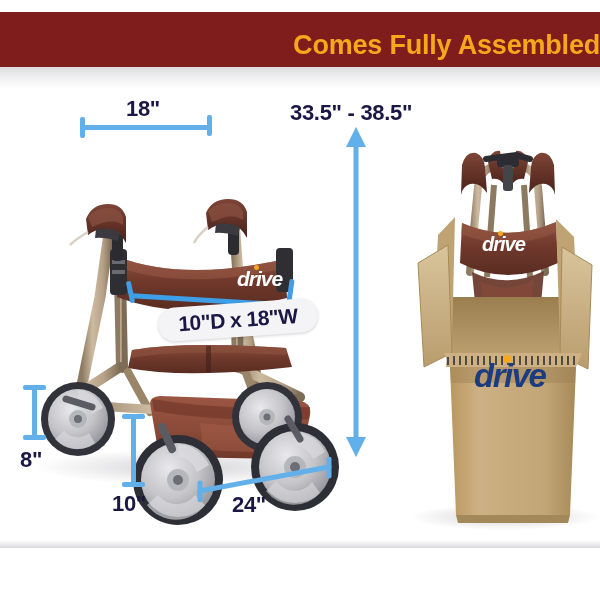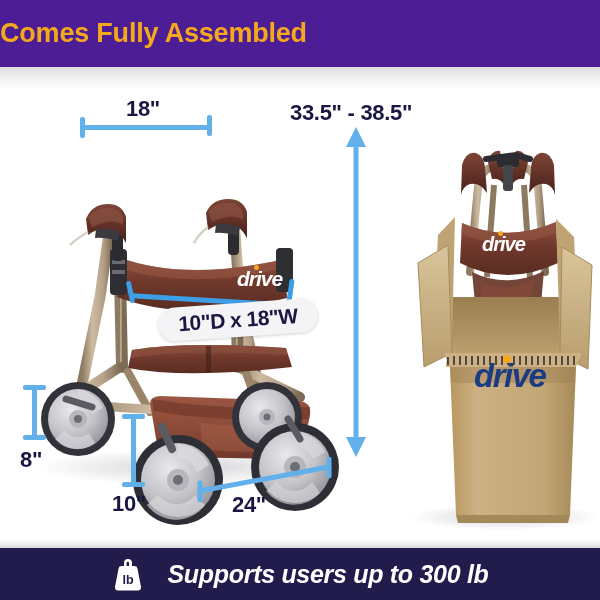--- a/index.html
+++ b/index.html
@@ -5,22 +5,22 @@
   html,body{margin:0;padding:0;}
   body{
     width:600px;height:600px;overflow:hidden;
     font-family:"Liberation Sans", sans-serif;
     background:#ffffff;
   }
   .page{position:relative;width:600px;height:600px;background:#fff;overflow:hidden;}
 
   
   .header{
-    position:absolute;left:0;top:0;width:600px;height:67px;
-    background:#4c1d95;display:flex;align-items:center;justify-content:flex-start;
+    position:absolute;left:0;top:12px;width:600px;height:67px;
+    background:#7f1d1d;display:flex;align-items:center;justify-content:flex-end;
   }
   .header-title{
     color:#f5a81c;font-size:27px;font-weight:bold;letter-spacing:-0.2px;
     white-space:nowrap;
   }
   .header-shadow{
     position:absolute;left:0;top:67px;width:600px;height:22px;
     background:linear-gradient(to bottom,#dcdcdf 0%,#efeff1 45%,#ffffff 100%);
   }
 
@@ -332,23 +332,14 @@
     <svg style="position:absolute;left:192px;top:390px;width:145px;height:45px;" viewBox="0 0 145 45">
       <line x1="8" y1="34" x2="137" y2="10" stroke="#62b0ea" stroke-width="5" stroke-linecap="round"></line>
       <line x1="8" y1="26" x2="8" y2="43" stroke="#62b0ea" stroke-width="5" stroke-linecap="round"></line>
       <line x1="137" y1="2" x2="137" y2="19" stroke="#62b0ea" stroke-width="5" stroke-linecap="round"></line>
     </svg>
     <div class="dim-label" style="left:232px;top:425px;font-size:22px;">24"</div>
 
   </div>
 
   <div class="footer-topline"></div>
-  <div class="footer">
-    <svg class="lb-icon" viewBox="0 0 34 36">
-      <path d="M13 7 a4 4 0 0 1 8 0 v3 h-3 v-3 a1.2 1.2 0 0 0 -2.4 0 v3 H13 Z" fill="#ffffff"></path>
-      <path d="M10.5 10 h13 a3 3 0 0 1 2.9 2.3 L30 31 a3 3 0 0 1 -2.9 3.6 H6.9 A3 3 0 0 1 4 31 L7.6 12.3
-               A3 3 0 0 1 10.5 10 Z" fill="#ffffff"></path>
-      <text x="17" y="27.5" font-family="Liberation Sans, sans-serif" font-size="12.5" font-weight="bold" fill="#221c4d" text-anchor="middle">lb</text>
-    </svg>
-    <div class="footer-text">Supports users up to 300 lb</div>
-  </div>
 
 </div>
 
 </body></html>

